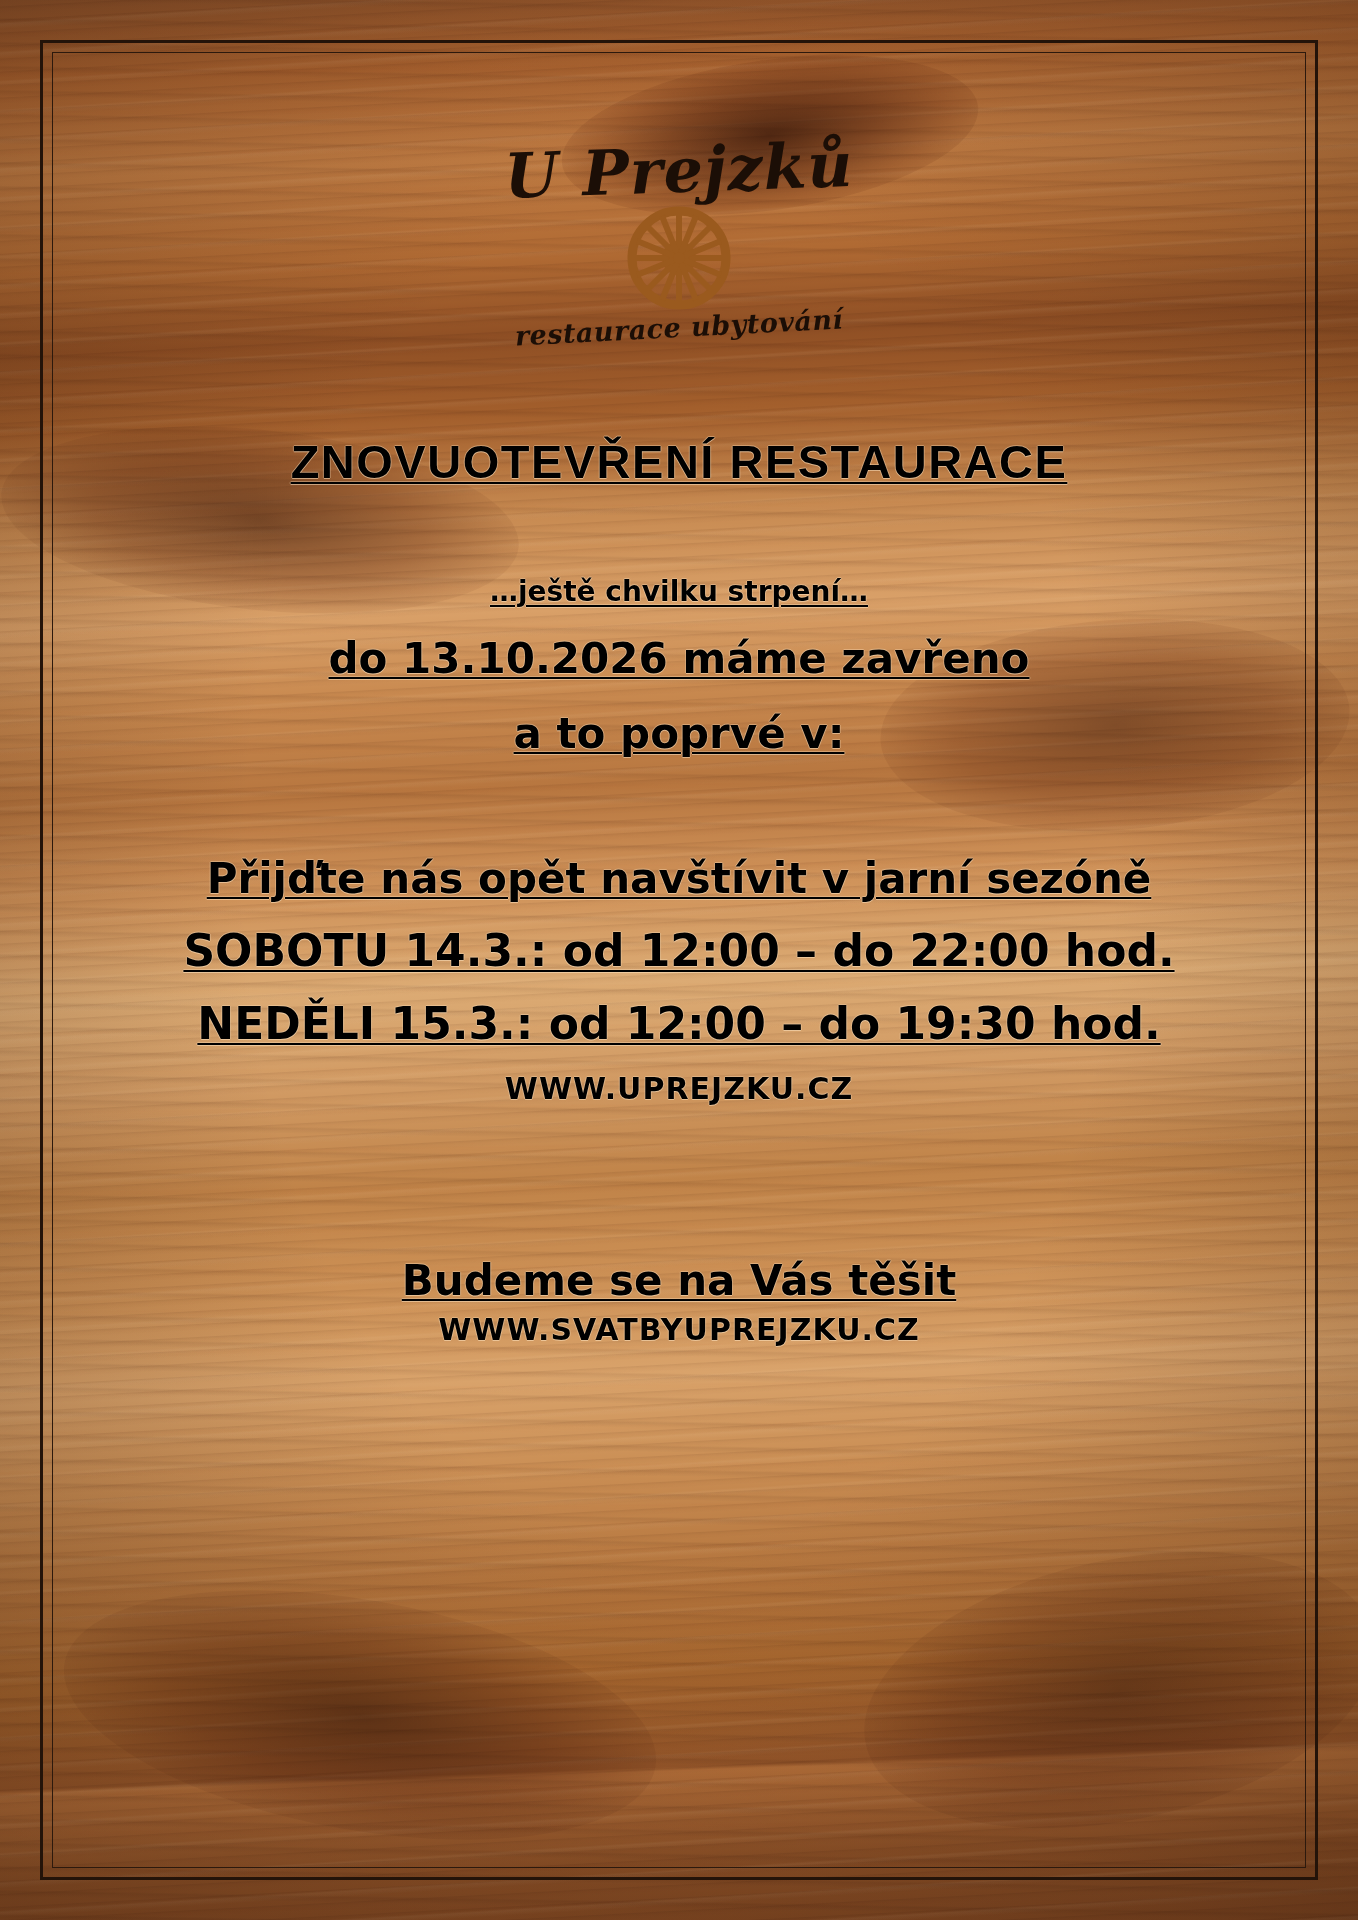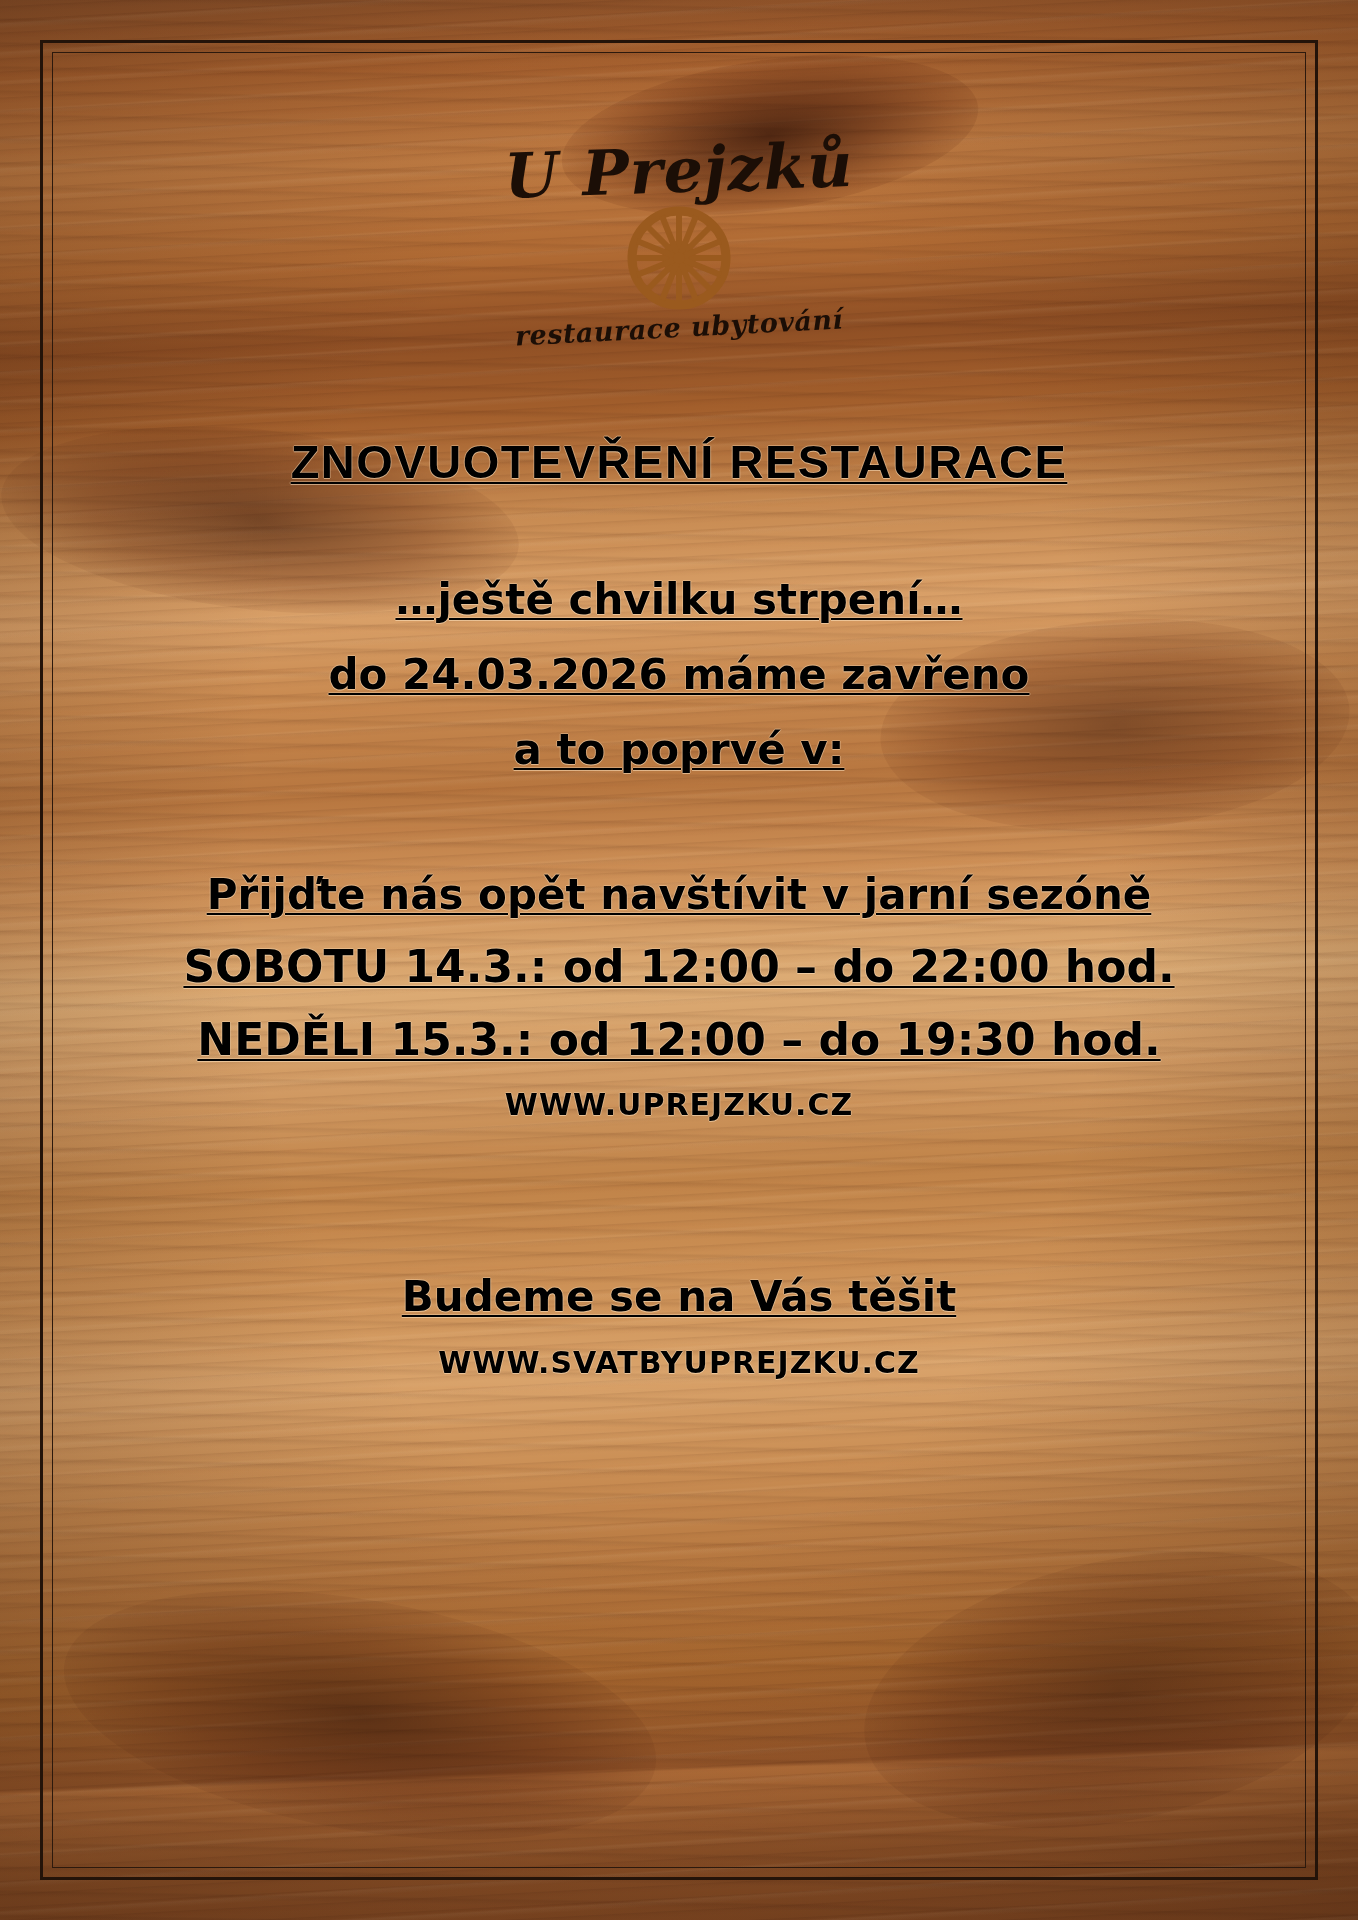--- a/index.html
+++ b/index.html
@@ -211,21 +211,21 @@
     margin-top: 24px;
     font-family: "Liberation Sans", sans-serif;
   }
   .h2 {
     font-size: 47px;
     letter-spacing: 1.5px;
     margin-top: 28px;
     font-family: "Liberation Sans", sans-serif;
   }
   .p1 {
-    font-size: 42px;
+    font-size: 28px;
     margin-top: 86px;
     font-family: "DejaVu Sans", sans-serif;
   }
   .p2 {
     font-size: 42px;
     margin-top: 26px;
     font-family: "DejaVu Sans", sans-serif;
   }
   .p3 {
     font-size: 42px;
@@ -254,21 +254,21 @@
   }
   .web {
     font-size: 30px;
     margin-top: 22px;
     letter-spacing: 1px;
     font-family: "DejaVu Sans", sans-serif;
     text-decoration: none;
   }
   .web2 {
     font-size: 30px;
-    margin-top: 24px;
+    margin-top: 7px;
     letter-spacing: 1px;
     font-family: "DejaVu Sans", sans-serif;
     text-decoration: none;
   }
 </style>
 </head>
 <body>
 
 <div class="poster">
 
@@ -309,21 +309,21 @@
           </g>
         </svg>
       </div>
 
       <div class="logo-sub">restaurace ubytování</div>
     </div>
 
     <div class="line h1">ZNOVUOTEVŘENÍ RESTAURACE</div>
 
     <div class="line p1">…ještě chvilku strpení…</div>
-    <div class="line p2">do 24.03.2026 máme zavřeno</div>
+    <div class="line p2">do 13.10.2026 máme zavřeno</div>
 
     <div class="line p4">a to poprvé v:</div>
     <div class="line p3">Přijďte nás opět navštívit v jarní sezóně</div>
 
     <div class="line p5">SOBOTU 14.3.: od 12:00 – do 22:00 hod.</div>
     <div class="line p6">NEDĚLI 15.3.: od 12:00 – do 19:30 hod.</div>
 
     <div class="line web">WWW.UPREJZKU.CZ</div>
 
     <div class="line p7">Budeme se na Vás těšit</div>

